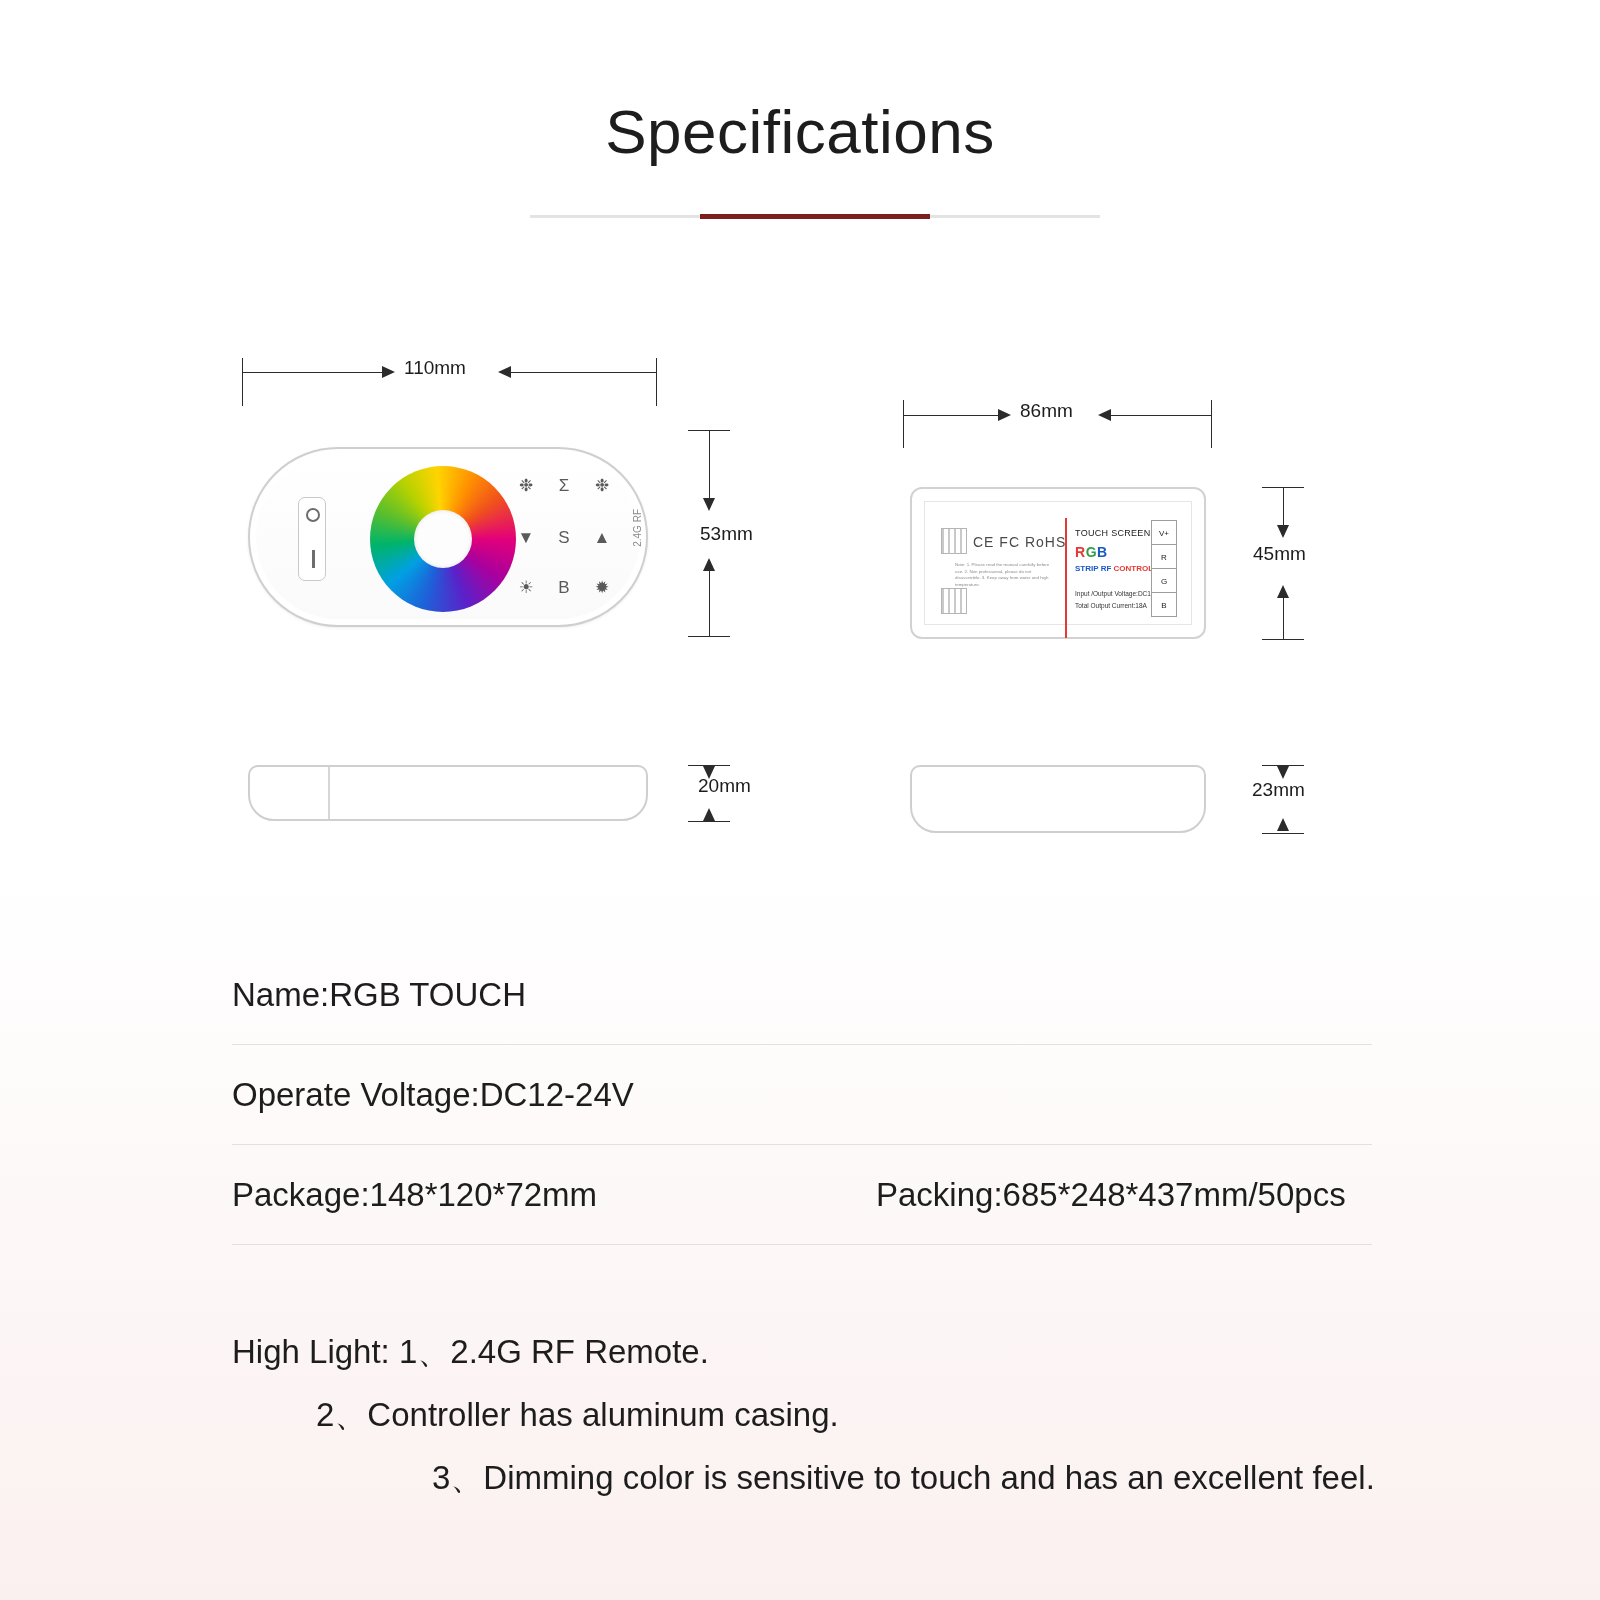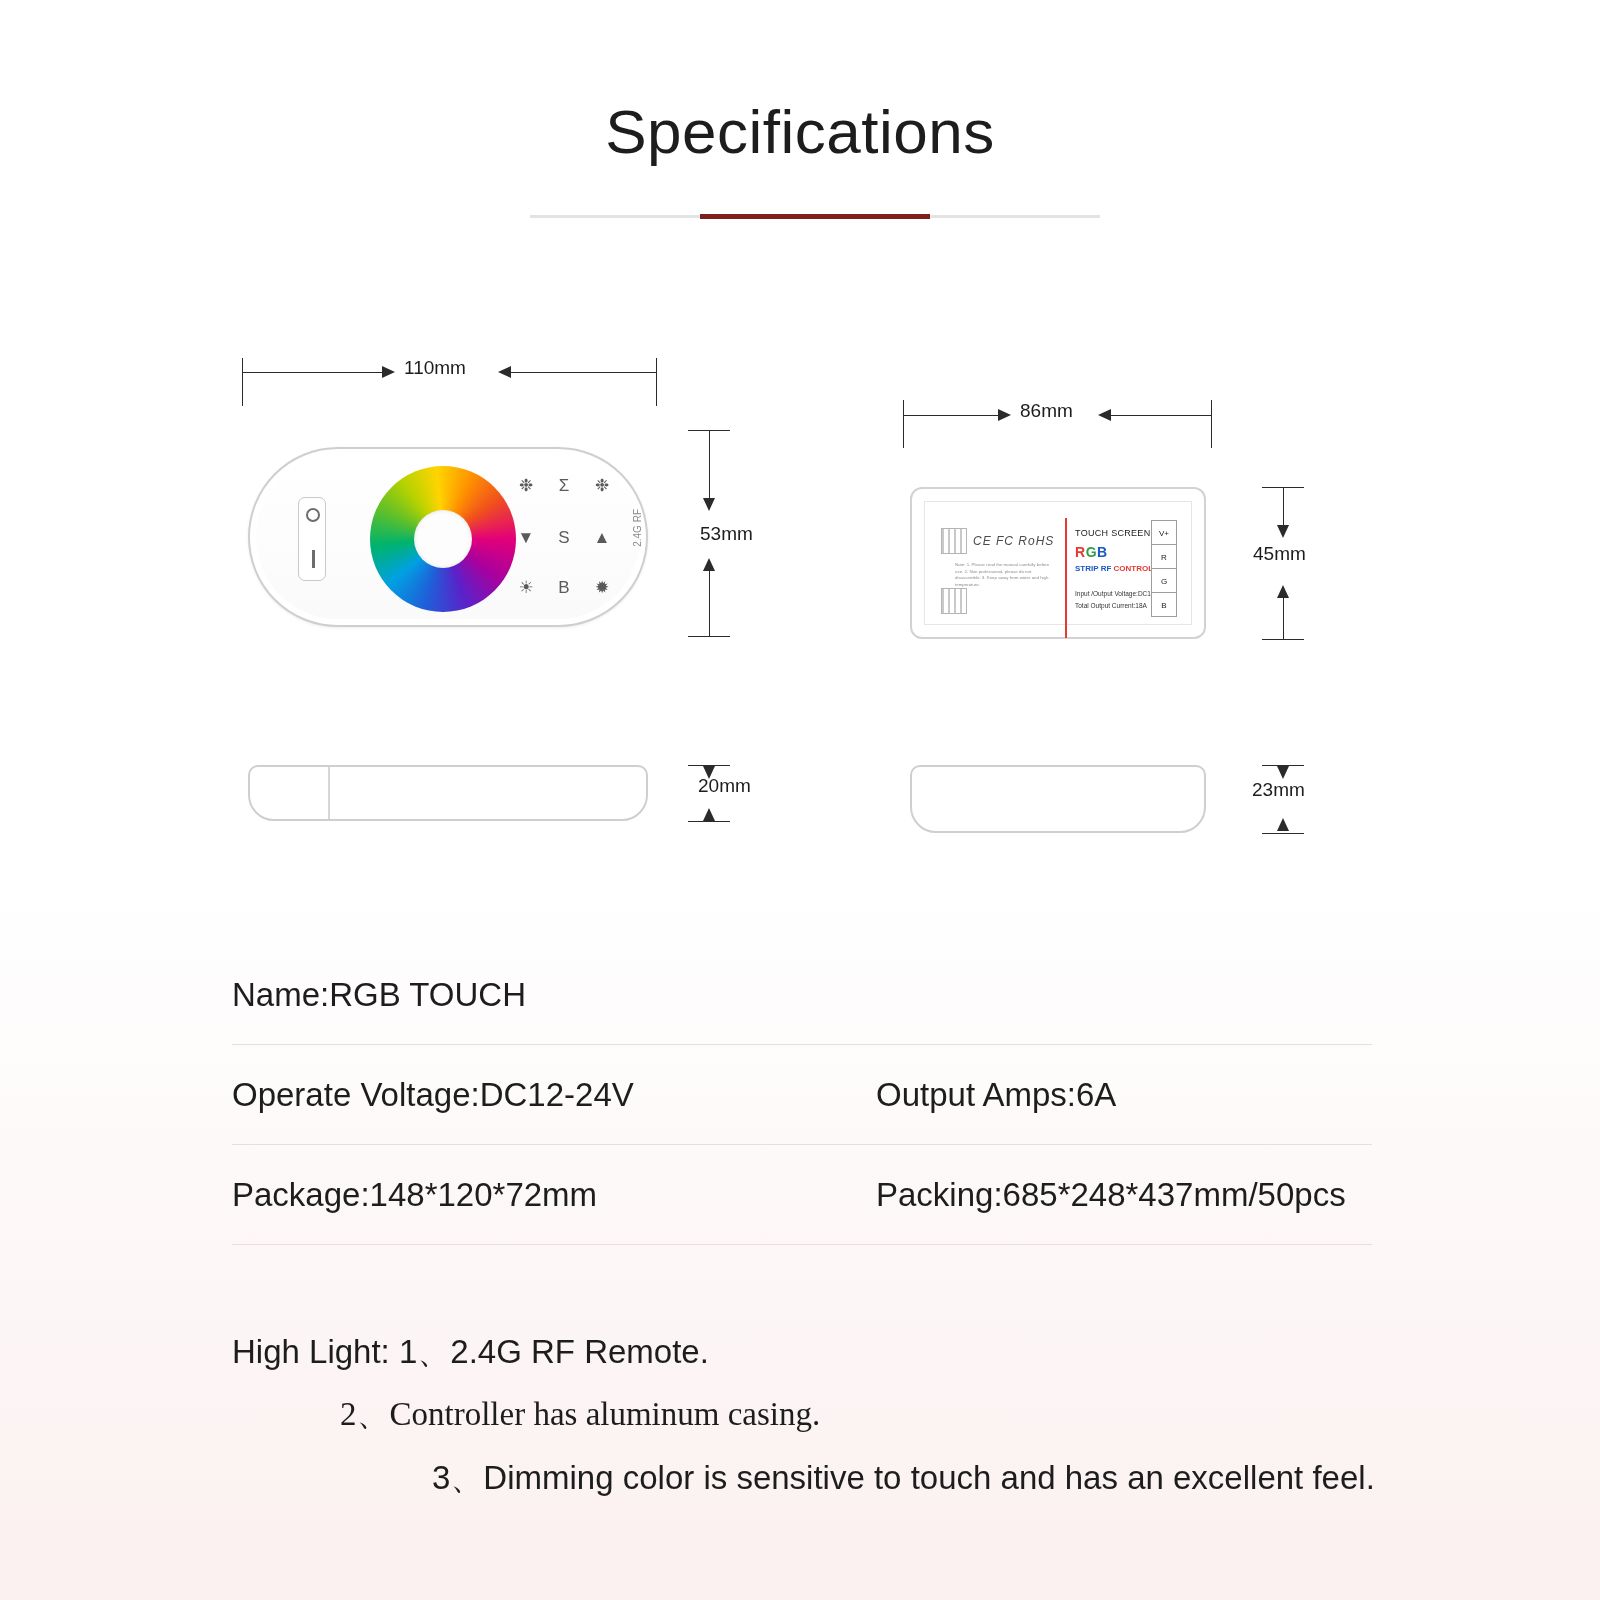--- a/index.html
+++ b/index.html
@@ -195,21 +195,21 @@
   .ctrl-conn-left2 {
     position: absolute;
     left: 16px; top: 86px;
     width: 26px; height: 26px;
     border: 1px solid #b5b5b5;
     background: repeating-linear-gradient(90deg,#c9c9c9 0 2px,#fff 2px 6px);
   }
   .ctrl-cert {
     position: absolute;
     left: 48px; top: 32px;
-    font-size: 12px; color: #4a4a4a; letter-spacing: 1px; font-style: italic;
+    font-size: 14px; color: #4a4a4a; letter-spacing: 1px;
   }
   .ctrl-fineprint {
     position: absolute;
     left: 30px; top: 60px;
     width: 96px;
     font-size: 4.4px;
     line-height: 1.5;
     color: #8c8c8c;
   }
   .ctrl-divider {
@@ -286,21 +286,21 @@
 
   .highlight-block {
     position: absolute;
     left: 232px; top: 1335px;
     width: 1180px;
     font-size: 33px;
     color: #1d1d1d;
     line-height: 1.0;
   }
   .hl-line1 { margin-bottom: 30px; }
-  .hl-line2 { margin-left: 108px; margin-bottom: 30px; font-family: Liberation Serif, serif; }
+  .hl-line2 { margin-left: 84px; margin-bottom: 30px; }
   .hl-line3 { margin-left: 200px; }
 </style>
 </head>
 <body>
 
 <div class="page">
 
   <div class="title">Specifications</div>
   <div class="title-rule"></div>
   <div class="title-rule-accent"></div>
@@ -413,21 +413,20 @@
   <div class="arrow arrow-down" style="left:1277px; top:766px;"></div>
   <div class="arrow arrow-up" style="left:1277px; top:818px;"></div>
   <div class="dim-label" style="left:1252px; top:779px;">23mm</div>
 
   <div class="spec-table">
     <div class="spec-row">
       <div class="spec-cell left">Name:RGB TOUCH</div>
     </div>
     <div class="spec-row">
       <div class="spec-cell left">Operate Voltage:DC12-24V</div>
-      <div class="spec-cell right">Output Amps:6A</div>
     </div>
     <div class="spec-row">
       <div class="spec-cell left">Package:148*120*72mm</div>
       <div class="spec-cell right">Packing:685*248*437mm/50pcs</div>
     </div>
   </div>
 
   <div class="highlight-block">
     <div class="hl-line1">High Light: 1、2.4G RF Remote.</div>
     <div class="hl-line2">2、Controller has  aluminum casing.</div>

